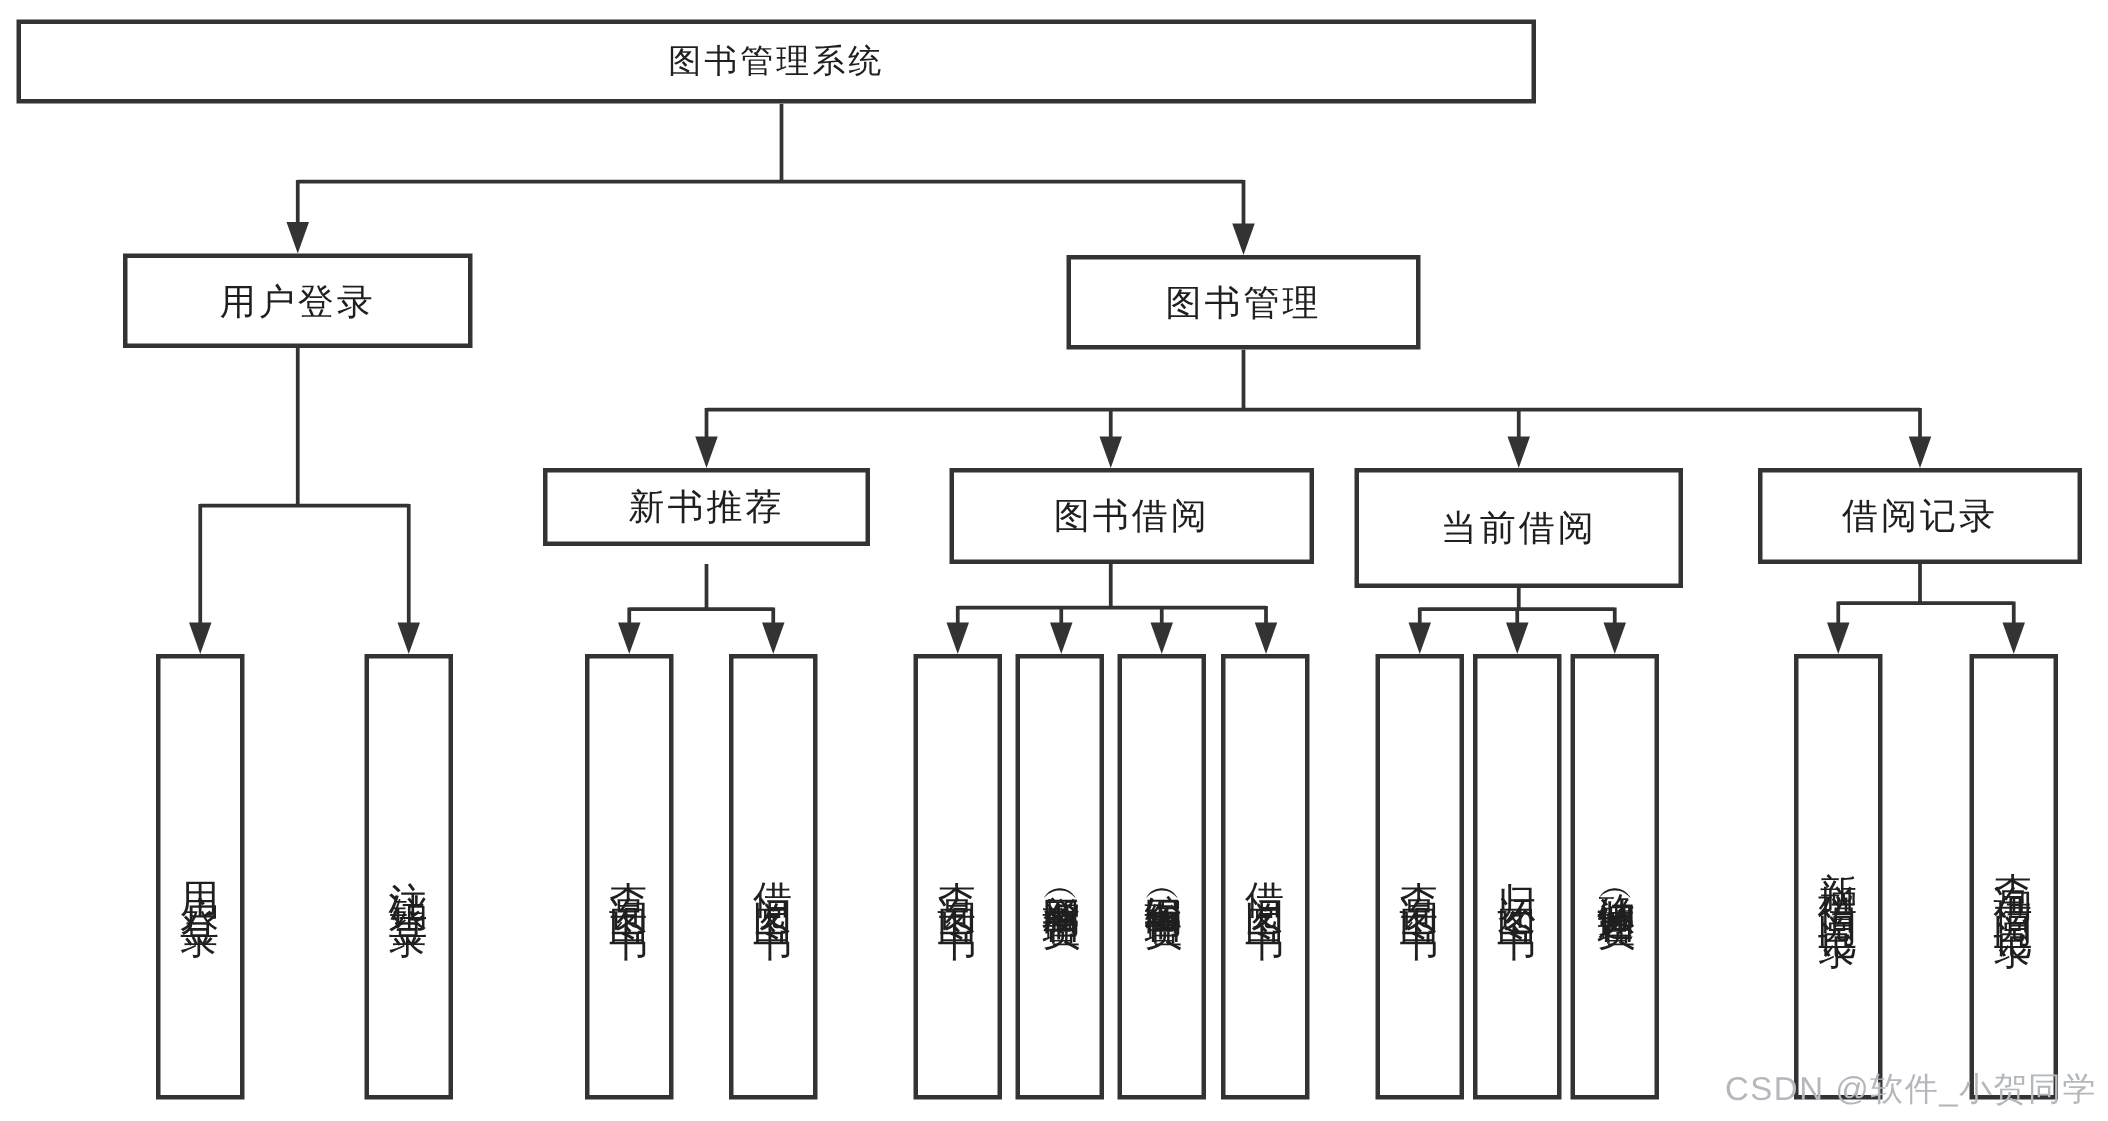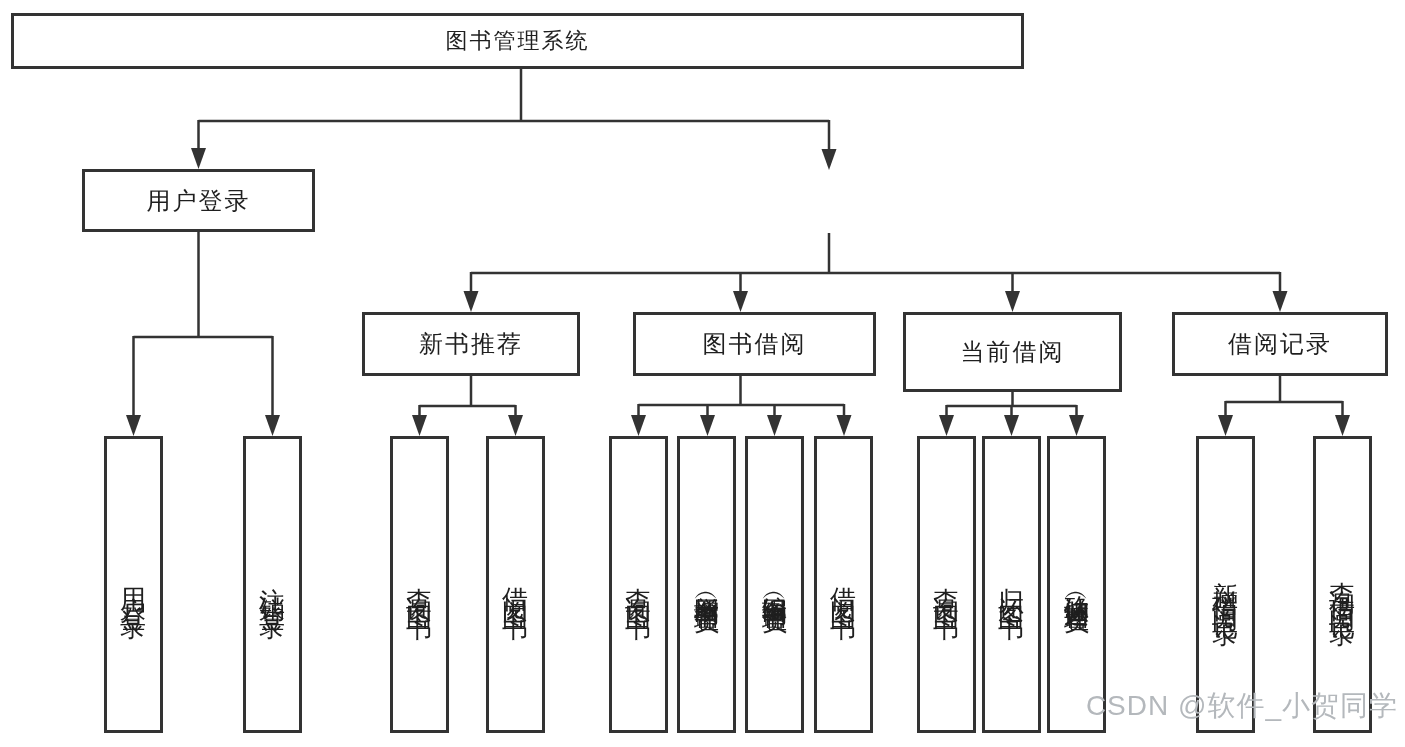--- a/index.html
+++ b/index.html
@@ -27,22 +27,22 @@
   .h{font-size:24px;letter-spacing:2px;white-space:nowrap;}
   .root{font-size:22px;}
   .leaf{width:59px;height:297px;top:436px;}
   .leaf span{
     writing-mode:vertical-rl;text-orientation:mixed;
     font-size:26px;line-height:1;letter-spacing:9px;
   }
   .leaf.s6 span{letter-spacing:8px;}
   .leaf.s9 span{letter-spacing:2px;font-size:25px;}
   .watermark{
-    position:absolute;right:7px;bottom:22px;z-index:5;
-    font-size:28px;letter-spacing:1px;color:var(--watermark);white-space:nowrap;
+    position:absolute;right:7px;bottom:6px;z-index:5;
+    font-size:22px;letter-spacing:1px;color:var(--watermark);white-space:nowrap;
   }
 </style>
 </head>
 <body>
 
 <div class="stage">
 
   <svg class="connectors" width="1405" height="747" viewBox="0 0 1405 747" xmlns="http://www.w3.org/2000/svg">
     <path d="
       M521,69 V121 M198.5,121 H829 M198.5,120 V160 M829,120 V160
@@ -71,22 +71,23 @@
       <polygon points="1004,415 1019,415 1011.5,436"></polygon>
       <polygon points="1069,415 1084,415 1076.5,436"></polygon>
       <polygon points="1218,415 1233,415 1225.5,436"></polygon>
       <polygon points="1335,415 1350,415 1342.5,436"></polygon>
     </g>
   </svg>
 
   <div class="node h root" style="left:11px;top:13px;width:1013px;height:56px">图书管理系统</div>
 
   <div class="node h" style="left:82px;top:169px;width:233px;height:63px">用户登录</div>
+  <div class="node h" style="left:711px;top:170px;width:236px;height:63px">图书管理</div>
 
-  <div class="node h" style="left:362px;top:312px;width:218px;height:64px">新书推荐</div>
+  <div class="node h" style="left:362px;top:312px;width:218px;height:52px">新书推荐</div>
   <div class="node h" style="left:633px;top:312px;width:243px;height:64px">图书借阅</div>
   <div class="node h" style="left:903px;top:312px;width:219px;height:80px">当前借阅</div>
   <div class="node h" style="left:1172px;top:312px;width:216px;height:64px">借阅记录</div>
 
   <div class="node leaf" style="left:104px">
     <span>用户登录</span>
   </div>
   <div class="node leaf" style="left:243px">
     <span>注销登录</span>
   </div>

